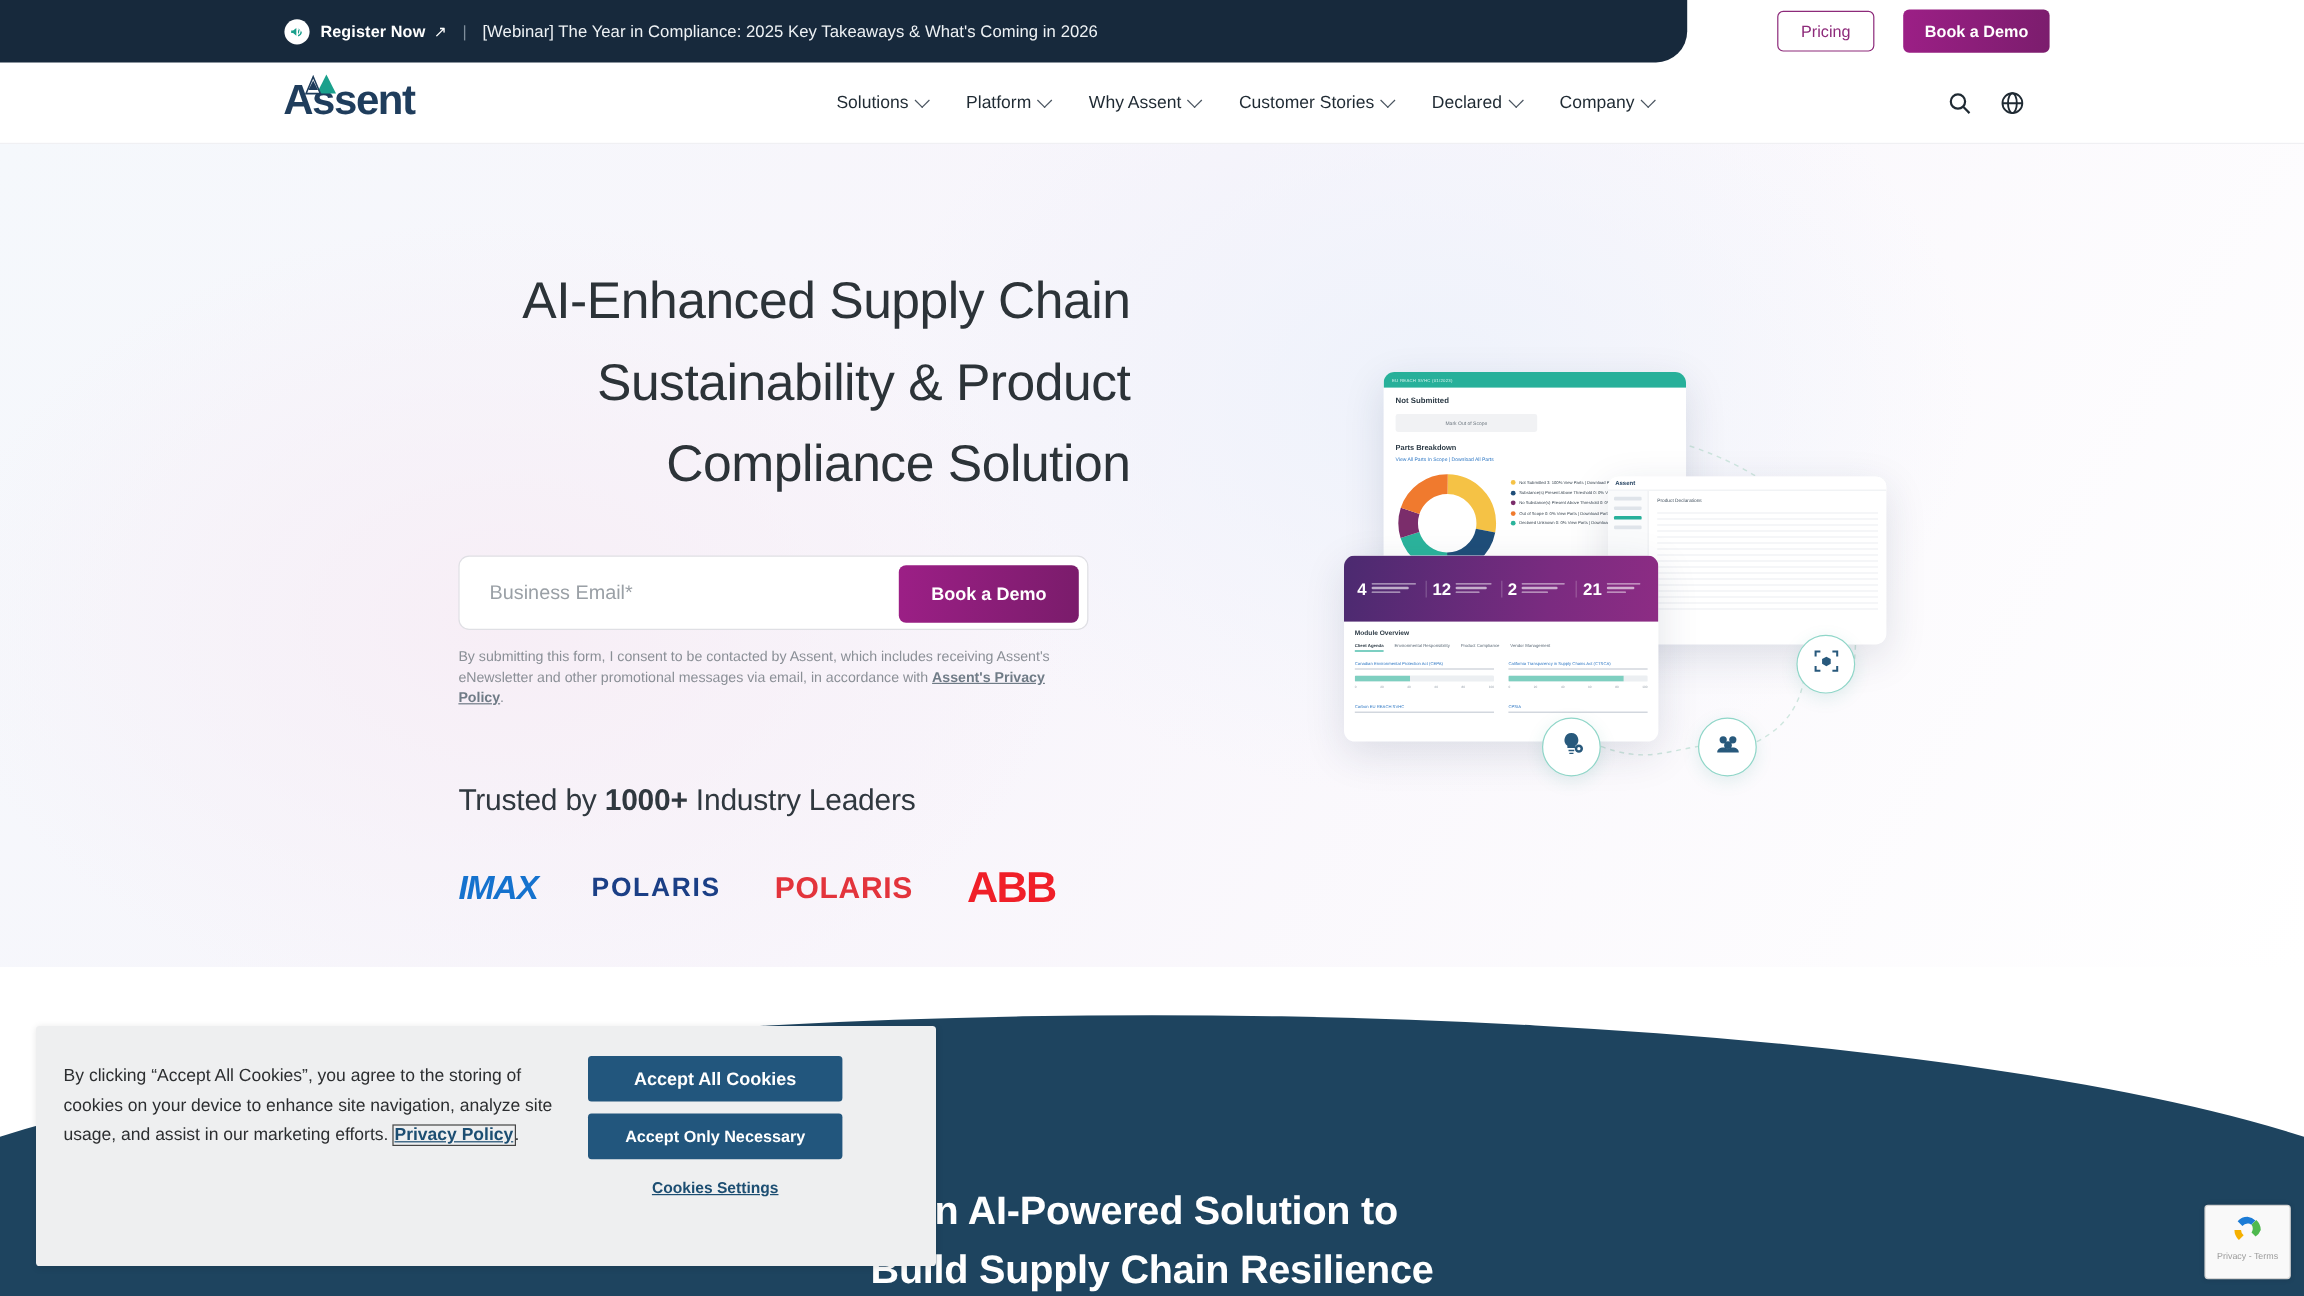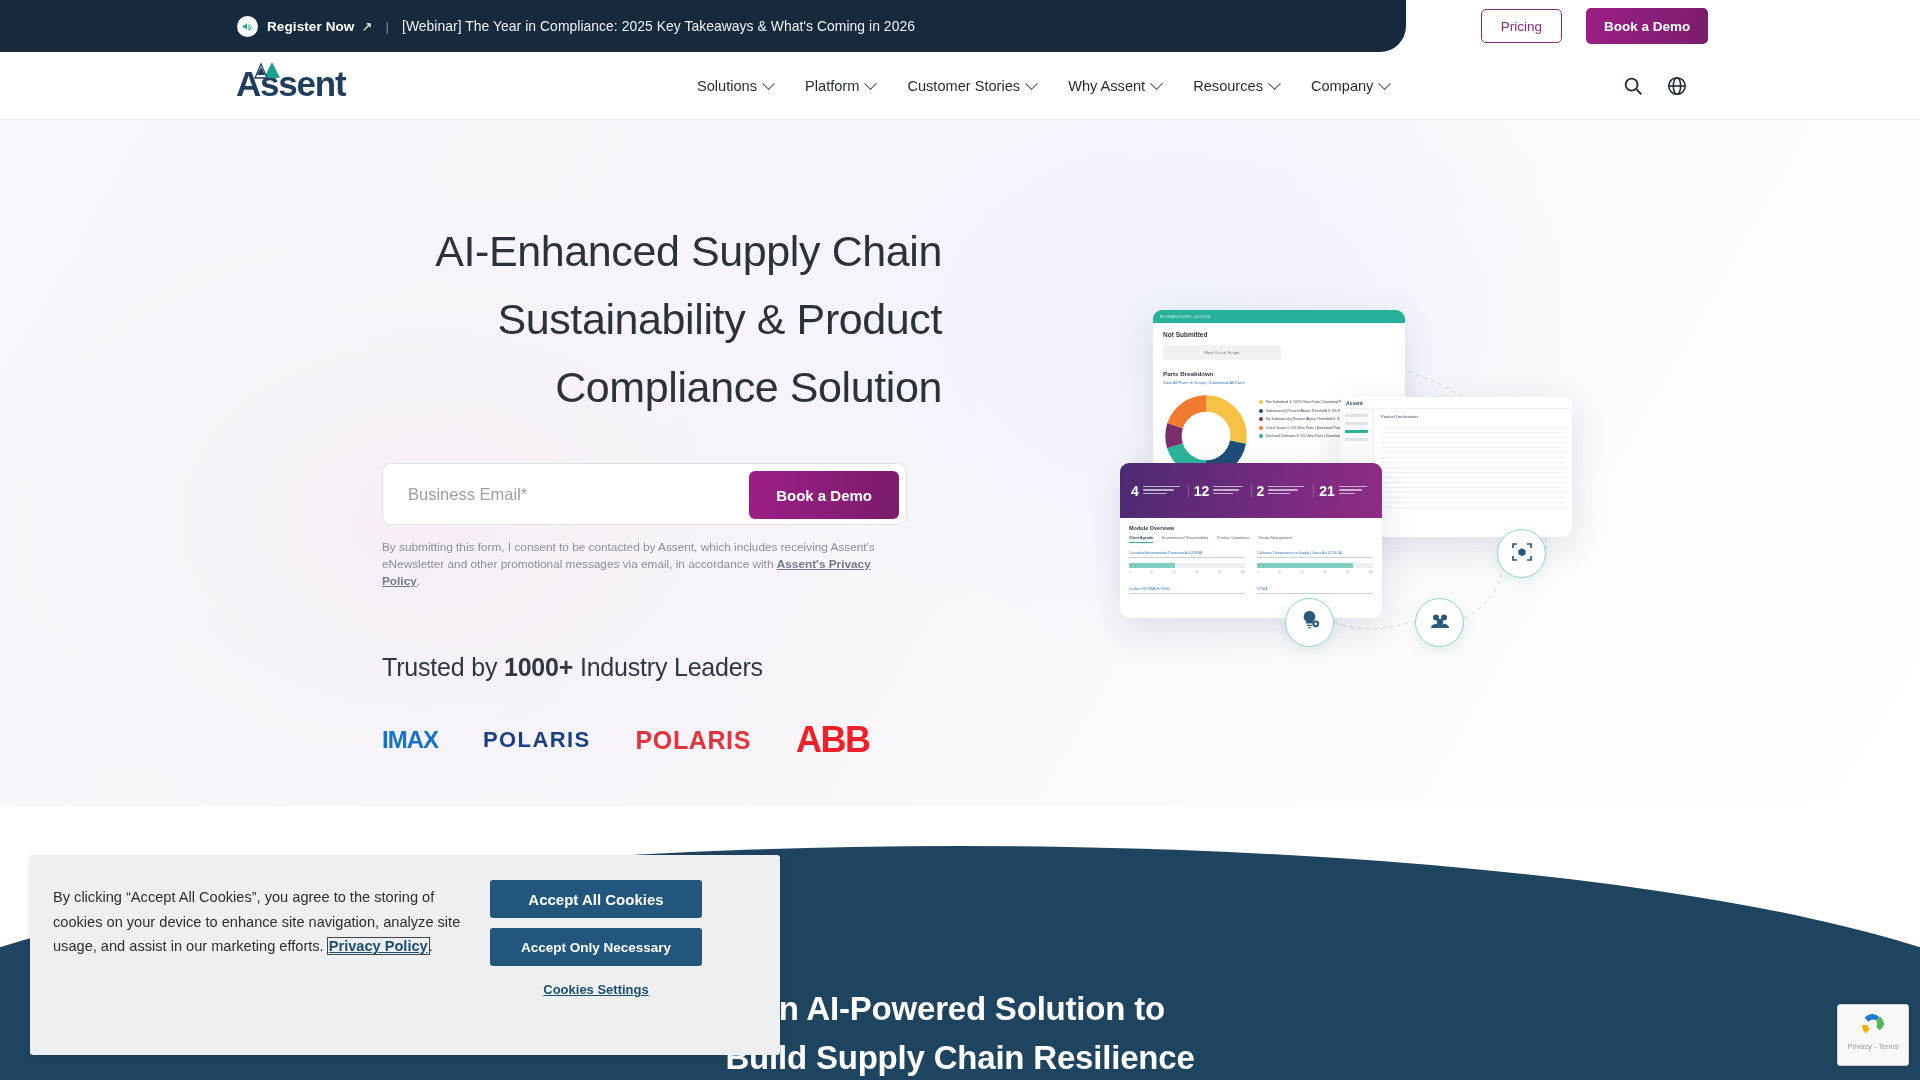--- a/index.html
+++ b/index.html
@@ -101,21 +101,21 @@
     background:linear-gradient(96deg,#9c1f86 0%,#7a1c6b 100%);
     color:#fff; font-size:15px; font-weight:700;
     font-family:"Liberation Sans", sans-serif;
   }
   .disclaimer { margin-top:14px; width:528px; font-size:11.8px; line-height:17px; color:#8a8f96; }
   .disclaimer a { color:#6f7b86; text-decoration:underline; font-weight:600;}
   .trusted { margin-top:63px; font-size:25px; color:#30383f; font-weight:400; letter-spacing:-.2px;}
   .trusted b { font-weight:700; }
   .logos { margin-top:38px; display:flex; align-items:center; gap:45px; height:40px;}
   .lg { font-weight:800; letter-spacing:-.5px; }
-  .lg-imax { color:#1572ce; font-size:24px; font-weight:800; letter-spacing:-1px;}
+  .lg-imax { color:#1572ce; font-size:28px; font-style:italic; font-weight:800; letter-spacing:-1px;}
   .lg-polaris { color:#1b3f86; font-size:22px; letter-spacing:1.4px; font-weight:800;}
   .lg-toshiba { color:#e3343c; font-size:25px; letter-spacing:.6px; font-weight:700;}
   .lg-abb { color:#f01f28; font-size:36px; letter-spacing:-1.5px; font-weight:800;}
 
   
   .illo { position:absolute; left:1085px; top:155px; width:560px; height:520px; }
   .dash {
     position:absolute; background:#fff; border-radius:9px;
     box-shadow:0 10px 34px rgba(30,50,80,.13);
     overflow:hidden;
@@ -243,29 +243,29 @@
   <div class="navlinks">
     <div class="navitem">
       <span>Solutions</span>
       <i class="caret"></i>
     </div>
     <div class="navitem">
       <span>Platform</span>
       <i class="caret"></i>
     </div>
     <div class="navitem">
+      <span>Why Assent</span>
+      <i class="caret"></i>
+    </div>
+    <div class="navitem">
       <span>Customer Stories</span>
       <i class="caret"></i>
     </div>
     <div class="navitem">
-      <span>Why Assent</span>
-      <i class="caret"></i>
-    </div>
-    <div class="navitem">
-      <span>Resources</span>
+      <span>Declared</span>
       <i class="caret"></i>
     </div>
     <div class="navitem">
       <span>Company</span>
       <i class="caret"></i>
     </div>
   </div>
 
   <div class="navicons">
     <span class="navicon">

